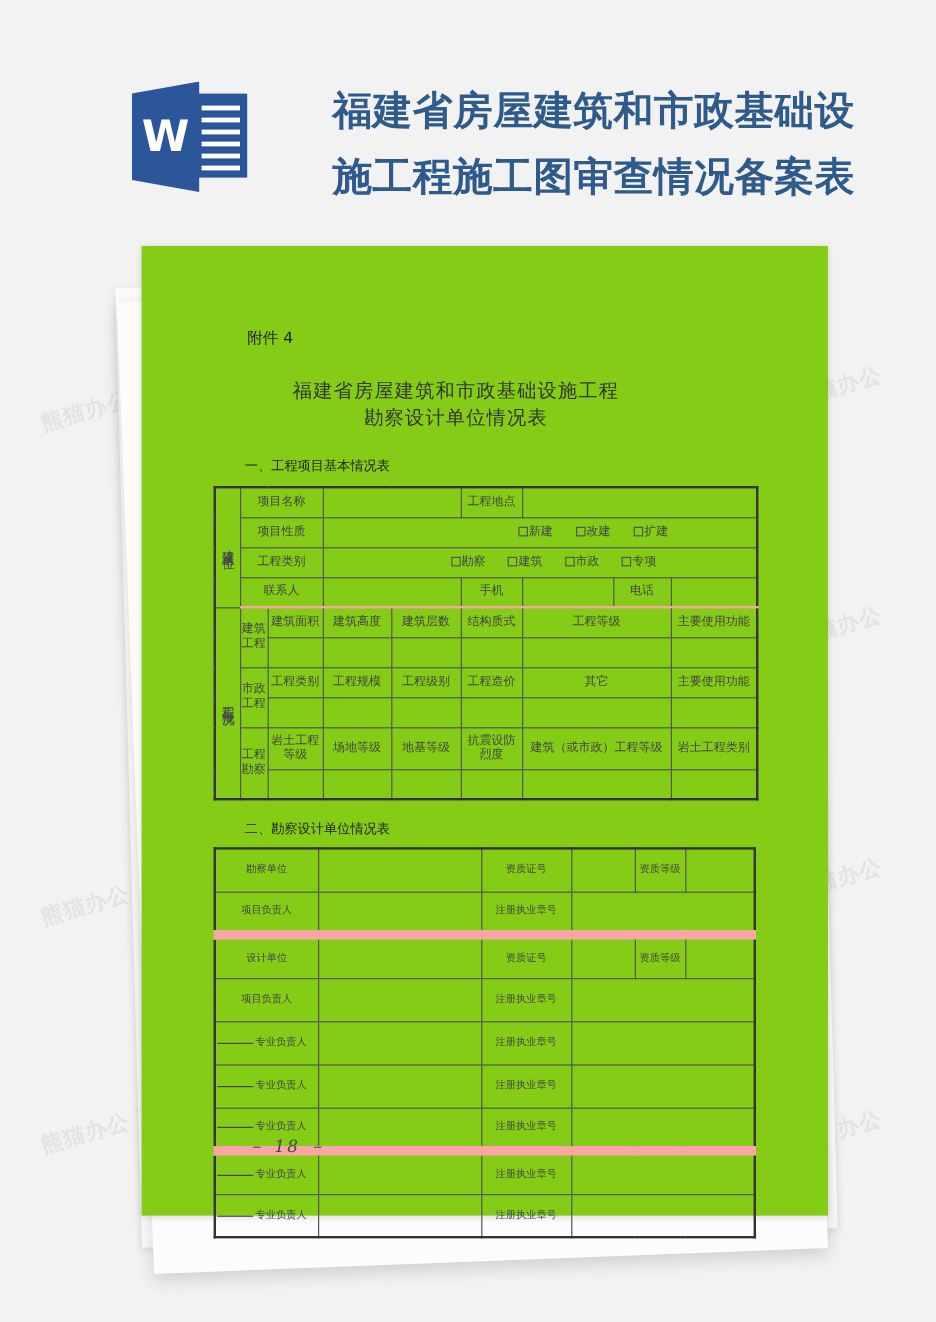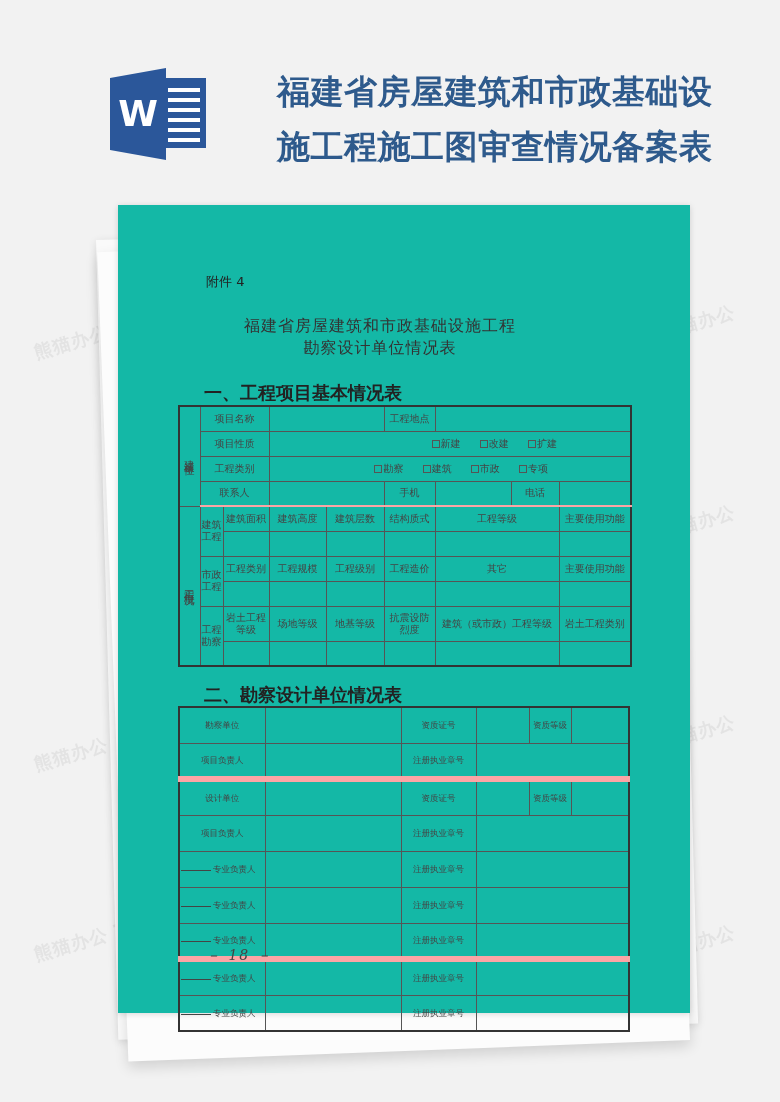--- a/index.html
+++ b/index.html
@@ -36,36 +36,36 @@
   }
   .sheet-back2 {
     position: absolute; left: 128px; top: 230px; width: 562px; height: 810px;
     background: #fcfcfc;
     transform: rotate(-2.2deg);
     transform-origin: right bottom;
     box-shadow: 0 6px 14px rgba(0,0,0,0.14);
   }
   .page {
     position: absolute; left: 118px; top: 205px; width: 572px; height: 808px;
-    background: #14b8a6;
+    background: #84cc16;
     box-shadow: 0 1px 6px rgba(0,0,0,0.15);
   }
 
   .attachment {
     position: absolute; left: 88px; top: 68px;
     font-family: "DejaVu Sans", sans-serif; font-size: 13px; color: #222;
   }
   .doc-title {
     position: absolute; left: 0; width: 524px; top: 110px;
     text-align: center; font-size: 16px; line-height: 22px; color: #333;
     letter-spacing: 1px;
   }
   .section-h {
     position: absolute; left: 86px;
-    font-family: "DejaVu Sans", sans-serif; font-size: 18px; font-weight: bold; color: #222;
+    font-family: "DejaVu Sans", sans-serif; font-size: 11px; font-weight: normal; color: #222;
   }
   .sec1 { top: 176px; }
   .sec2 { top: 478px; }
 
   
   .tbl {
     position: absolute;
     border-collapse: collapse;
     table-layout: fixed;
     font-size: 10px;
@@ -86,21 +86,21 @@
   .vert { writing-mode: vertical-rl; text-orientation: upright; letter-spacing: 2px; font-size: 10.5px; }
   .stack { line-height: 13px; }
   .cbx { display: inline-block; margin: 0 8px; }
   .cbx .box {
     display: inline-block; width: 8px; height: 8px; border: 1px solid #555;
     vertical-align: -1px; margin-right: 1px;
   }
 
   .t2 { left: 60px; top: 501px; width: 450px; border: 2px solid #333; font-size: 8.5px; }
   .t2 tr { height: 36px; }
-  .t2 .thick-t td { border-top: 6px solid #fca5a5; }
+  .t2 .thick-t td { border-top: 8px solid #fca5a5; }
   .blank-line {
     display: inline-block; width: 30px; border-bottom: 1px solid #444;
     margin-right: 2px; vertical-align: 1px;
   }
   .t2 .lead { text-align: left; padding-right: 6px; }
 
   .page-num {
     position: absolute; left: 88px; top: 742px; font-size: 14px; color: #444; letter-spacing: 2px; font-style: italic;
   }
 
@@ -182,21 +182,21 @@
     <tr>
       <td colspan="2">项目性质</td>
       <td colspan="6" style="padding-left:90px;">
         <span class="cbx"><span class="box"></span><span>新建</span></span>
         <span class="cbx"><span class="box"></span><span>改建</span></span>
         <span class="cbx"><span class="box"></span><span>扩建</span></span>
       </td>
     </tr>
     <tr>
       <td colspan="2">工程类别</td>
-      <td colspan="6" style="padding-left:24px;">
+      <td colspan="6" style="padding-left:24px;font-family:Liberation Serif, serif;">
         <span class="cbx"><span class="box"></span><span>勘察</span></span>
         <span class="cbx"><span class="box"></span><span>建筑</span></span>
         <span class="cbx"><span class="box"></span><span>市政</span></span>
         <span class="cbx"><span class="box"></span><span>专项</span></span>
       </td>
     </tr>
     <tr class="thick-b">
       <td colspan="2">联系人</td>
       <td colspan="2"></td>
       <td>手机</td>

